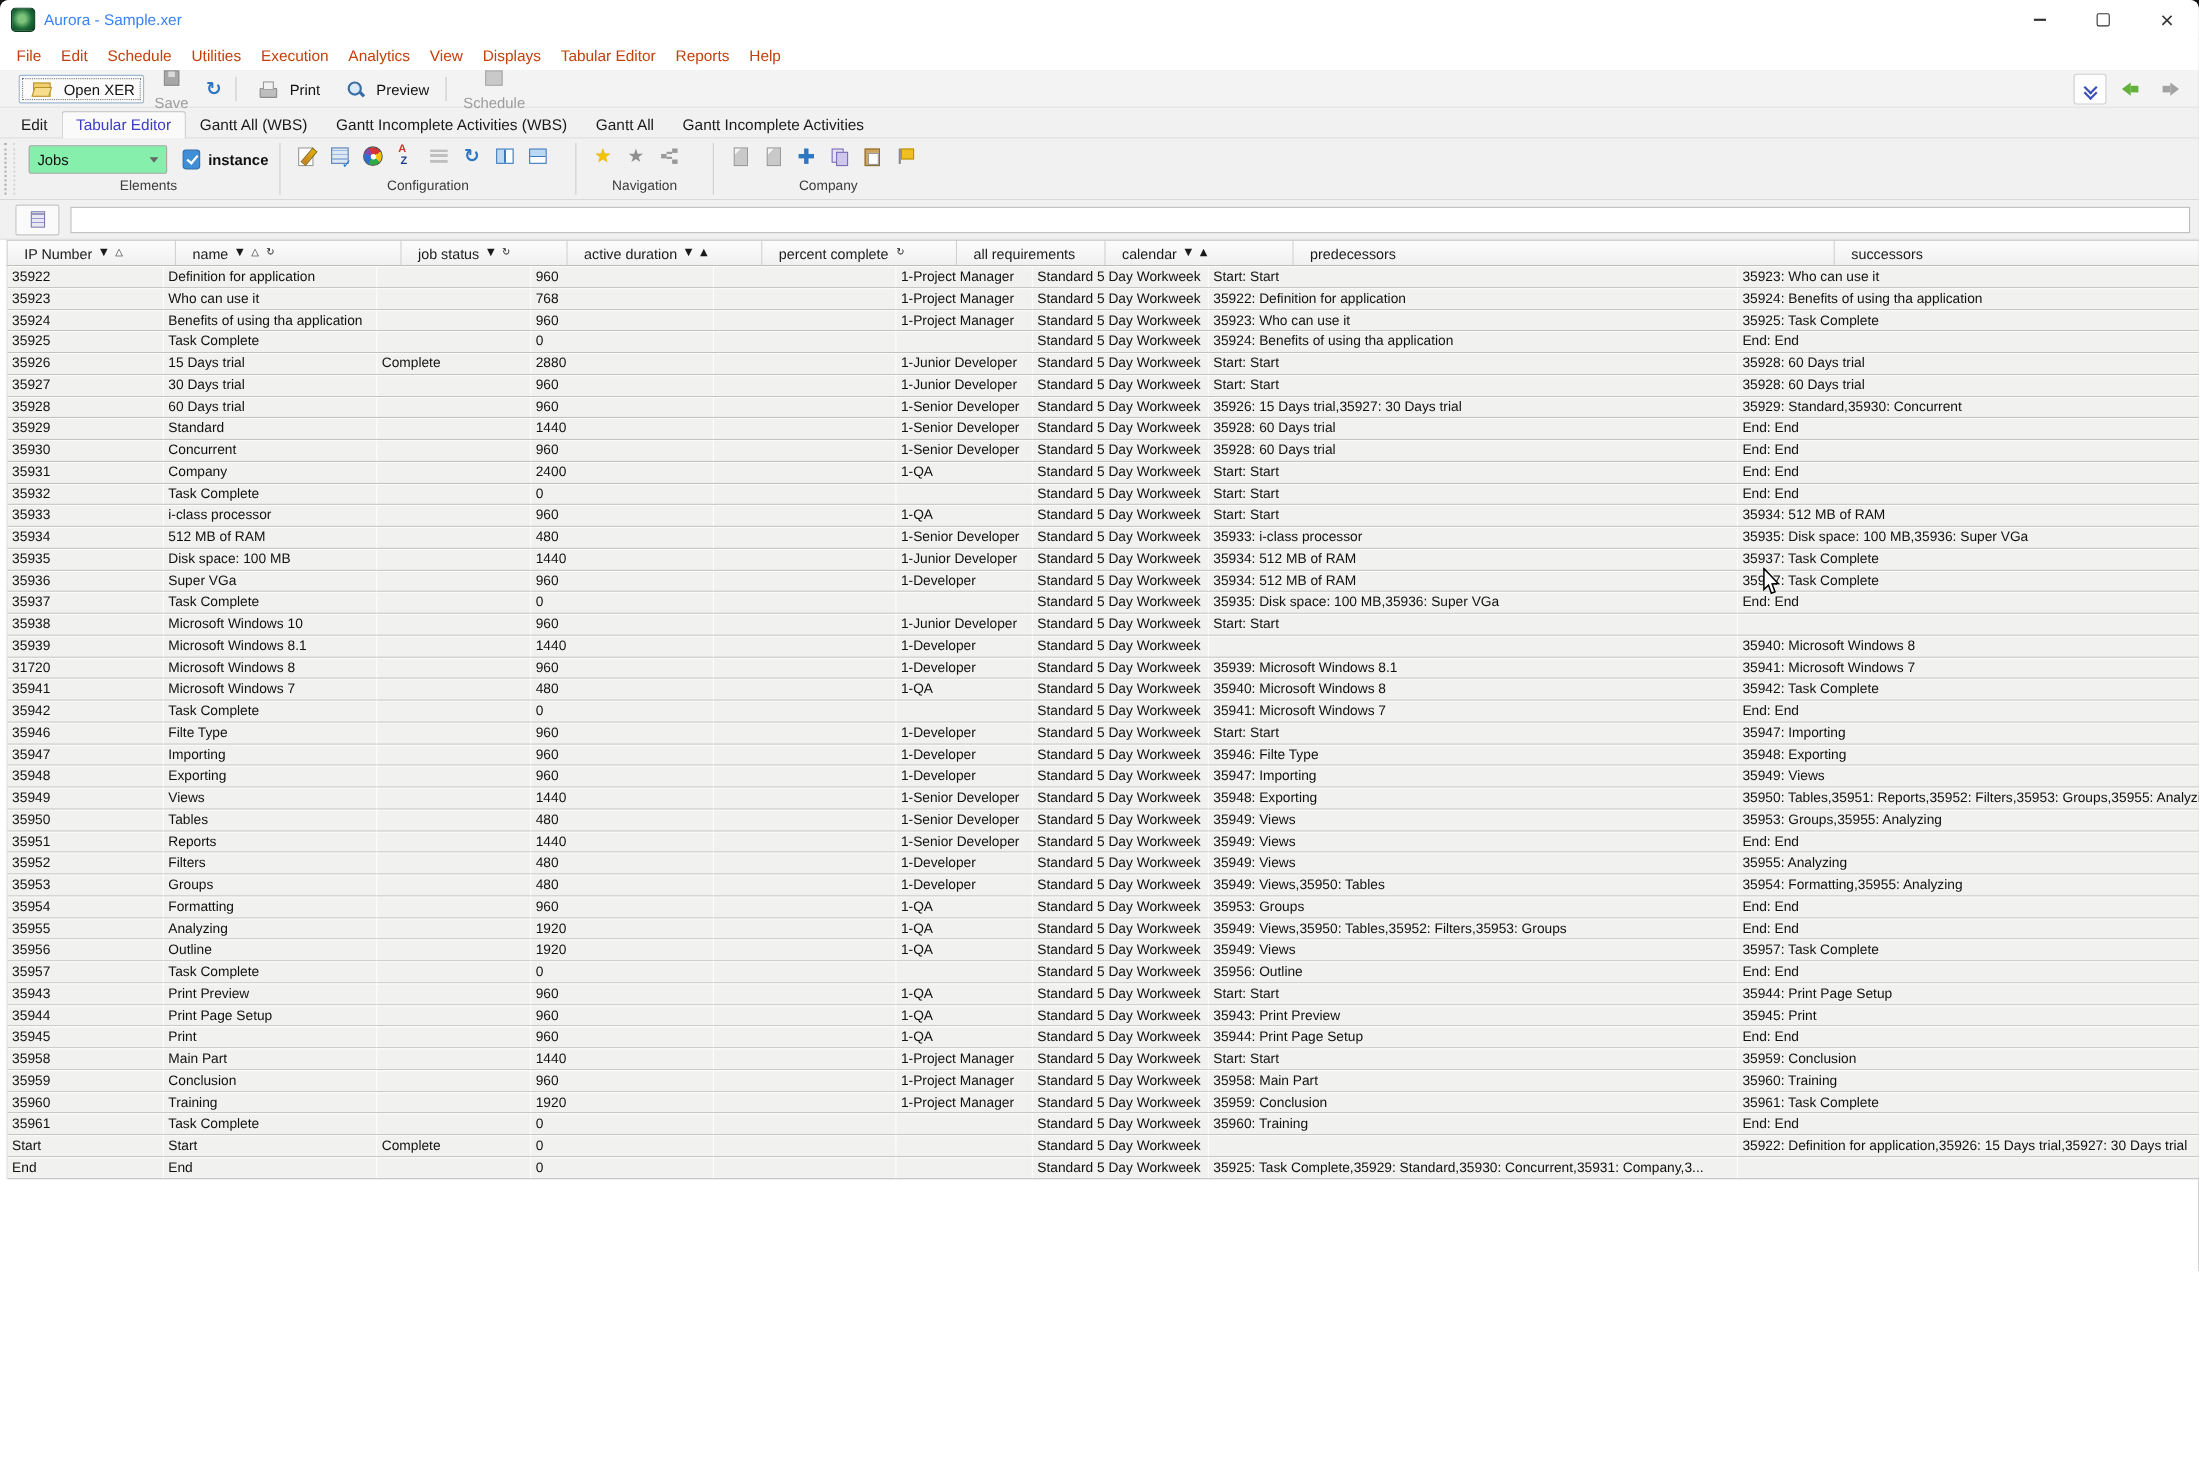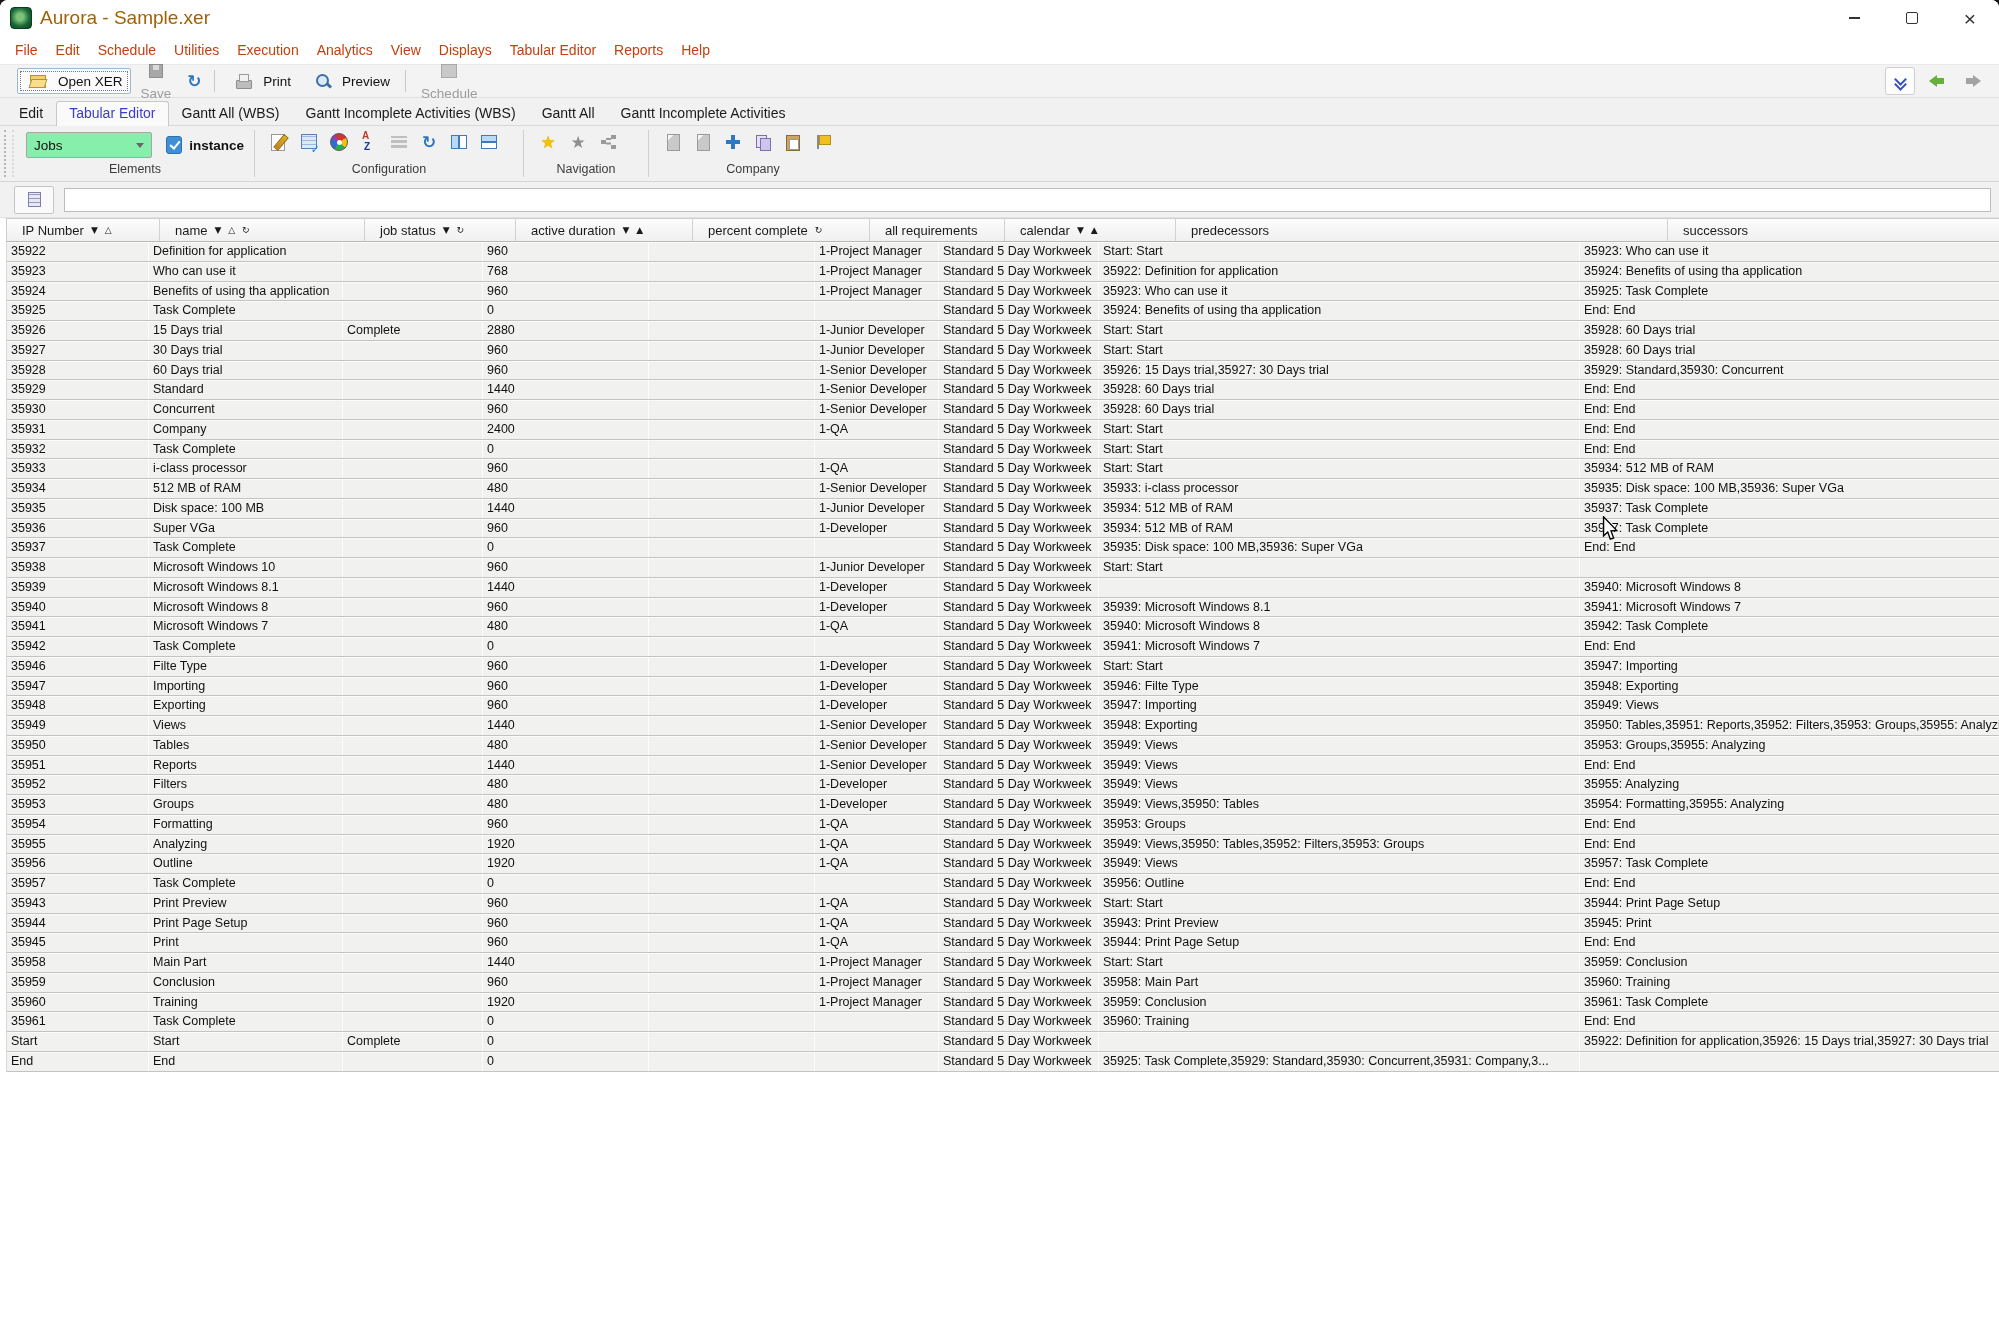--- a/index.html
+++ b/index.html
@@ -4,21 +4,21 @@
 <style>
   html,body{margin:0;padding:0;background:#161616;}
   .app{position:relative;width:1999px;height:1342px;background:#ffffff;overflow:hidden;
        border-radius:8px 8px 0 0;font-family:"Liberation Sans",sans-serif;color:#111;}
 
   
   .titlebar{height:36px;display:flex;align-items:center;background:#fff;}
   .app-icon{width:20px;height:20px;margin:0 8px 0 10px;border-radius:4px;
     background:radial-gradient(circle at 45% 45%, #7cc47c 0 22%, #1d6b38 58%, #0c3d20 100%);
     border:1px solid #0c3d20;}
-  .title-text{font-size:19px;color:#a16207;}
+  .title-text{font-size:14px;color:#3b82f6;}
   .win-controls{margin-left:auto;display:flex;height:36px;}
   .win-btn{width:58px;height:36px;display:flex;align-items:center;justify-content:center;}
   .win-min::before{content:"";width:11px;height:1.5px;background:#333;}
   .win-max::before{content:"";width:10px;height:10px;border:1.5px solid #333;border-radius:2px;}
   .win-close::before{content:"×";font-size:21px;color:#333;line-height:1;}
 
   
   .menubar{height:28px;display:flex;align-items:center;background:#fff;padding-left:6px;
            border-bottom:1px solid #e9e9e9;}
   .menu-item{padding:0 9px;font-size:14px;line-height:28px;color:#c2410c;display:inline-block;}
@@ -512,21 +512,21 @@
           <div class="td c1">Microsoft Windows 8.1</div>
           <div class="td c2"></div>
           <div class="td c3">1440</div>
           <div class="td c4"></div>
           <div class="td c5">1-Developer</div>
           <div class="td c6">Standard 5 Day Workweek</div>
           <div class="td c7"></div>
           <div class="td c8">35940: Microsoft Windows 8</div>
         </div>
         <div class="tr">
-          <div class="td c0">35940</div>
+          <div class="td c0">31720</div>
           <div class="td c1">Microsoft Windows 8</div>
           <div class="td c2"></div>
           <div class="td c3">960</div>
           <div class="td c4"></div>
           <div class="td c5">1-Developer</div>
           <div class="td c6">Standard 5 Day Workweek</div>
           <div class="td c7">35939: Microsoft Windows 8.1</div>
           <div class="td c8">35941: Microsoft Windows 7</div>
         </div>
         <div class="tr">

